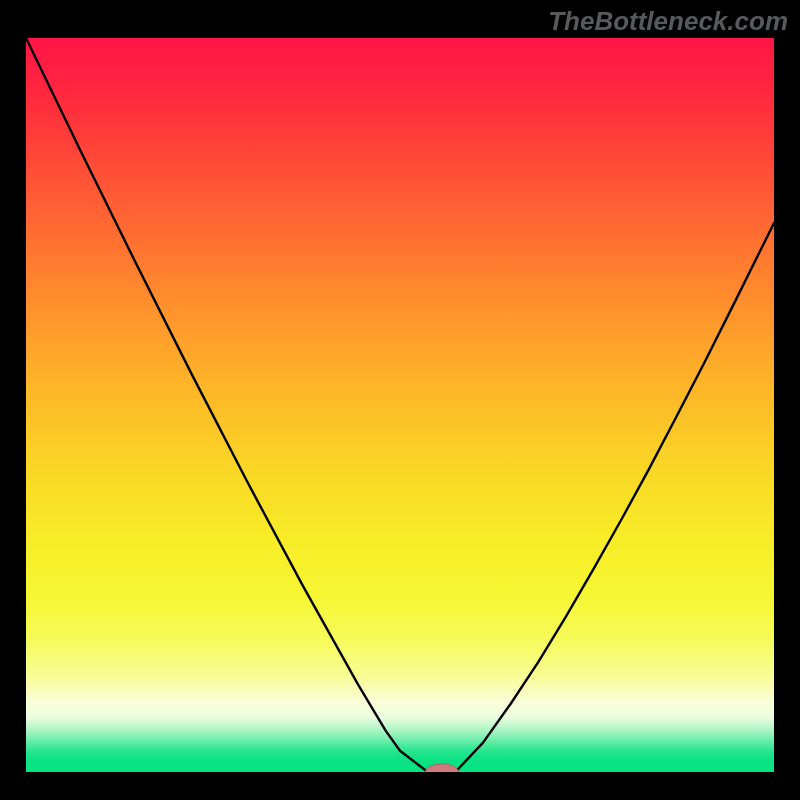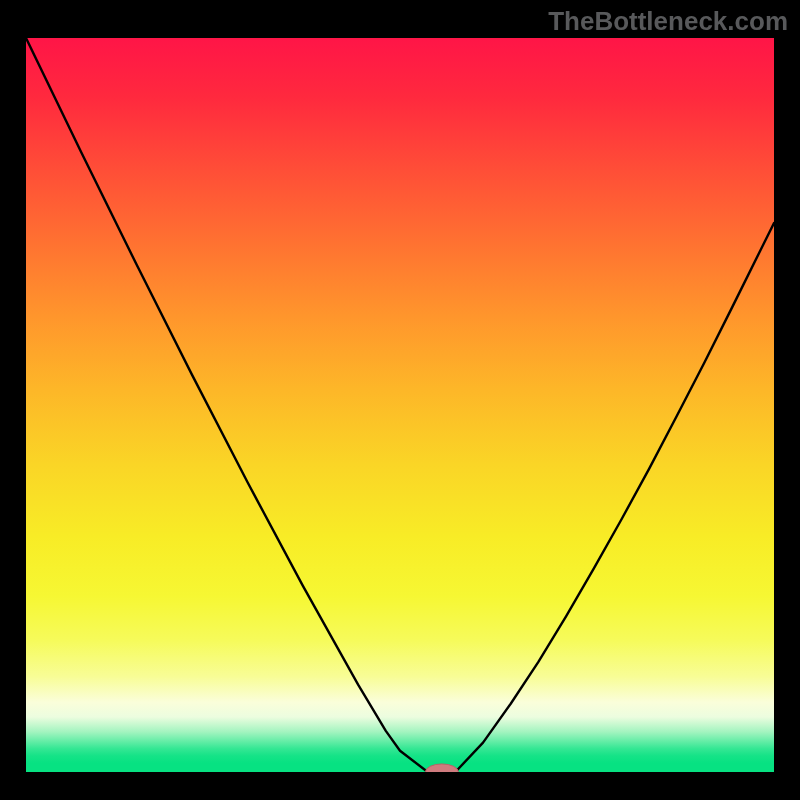--- a/index.html
+++ b/index.html
@@ -17,20 +17,21 @@
   }
   .plot-area {
     position: absolute;
   }
   .watermark {
     position: absolute;
     font-family: Arial, Helvetica, sans-serif;
     font-weight: bold;
     text-align: left;
     color: #58595b;
+    font-style: italic;
   }
 </style>
 </head>
 <body>
 
 <div class="chart-frame" style="left:0;top:0;width:800px;height:800px;"></div>
 
 <svg class="plot-area" style="left:26px;top:38px;width:748px;height:734px;" width="748" height="734" viewBox="0 0 748 734">
   <defs>
     <linearGradient id="bg-grad" x1="0" y1="0" x2="0" y2="1">

